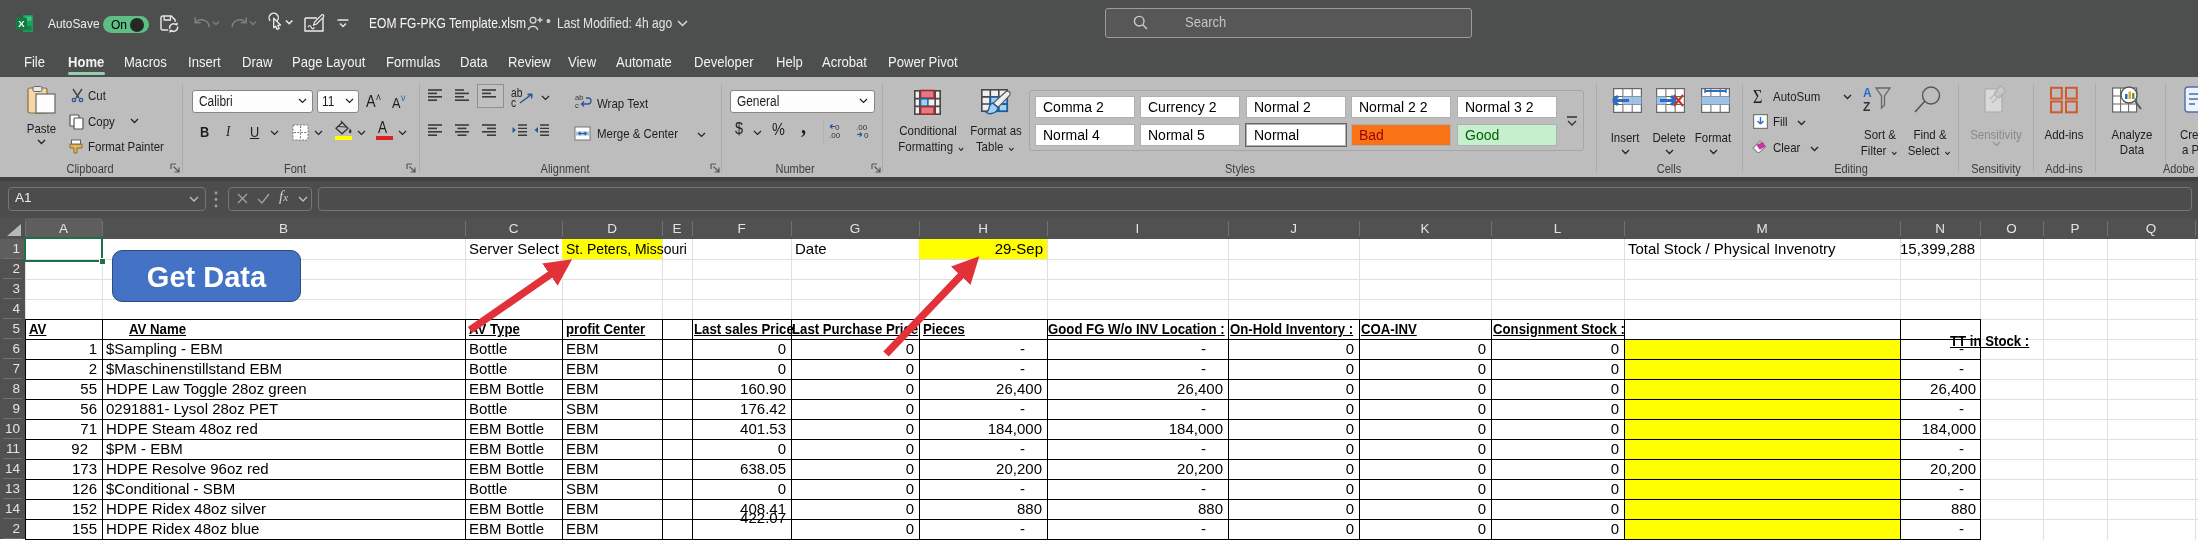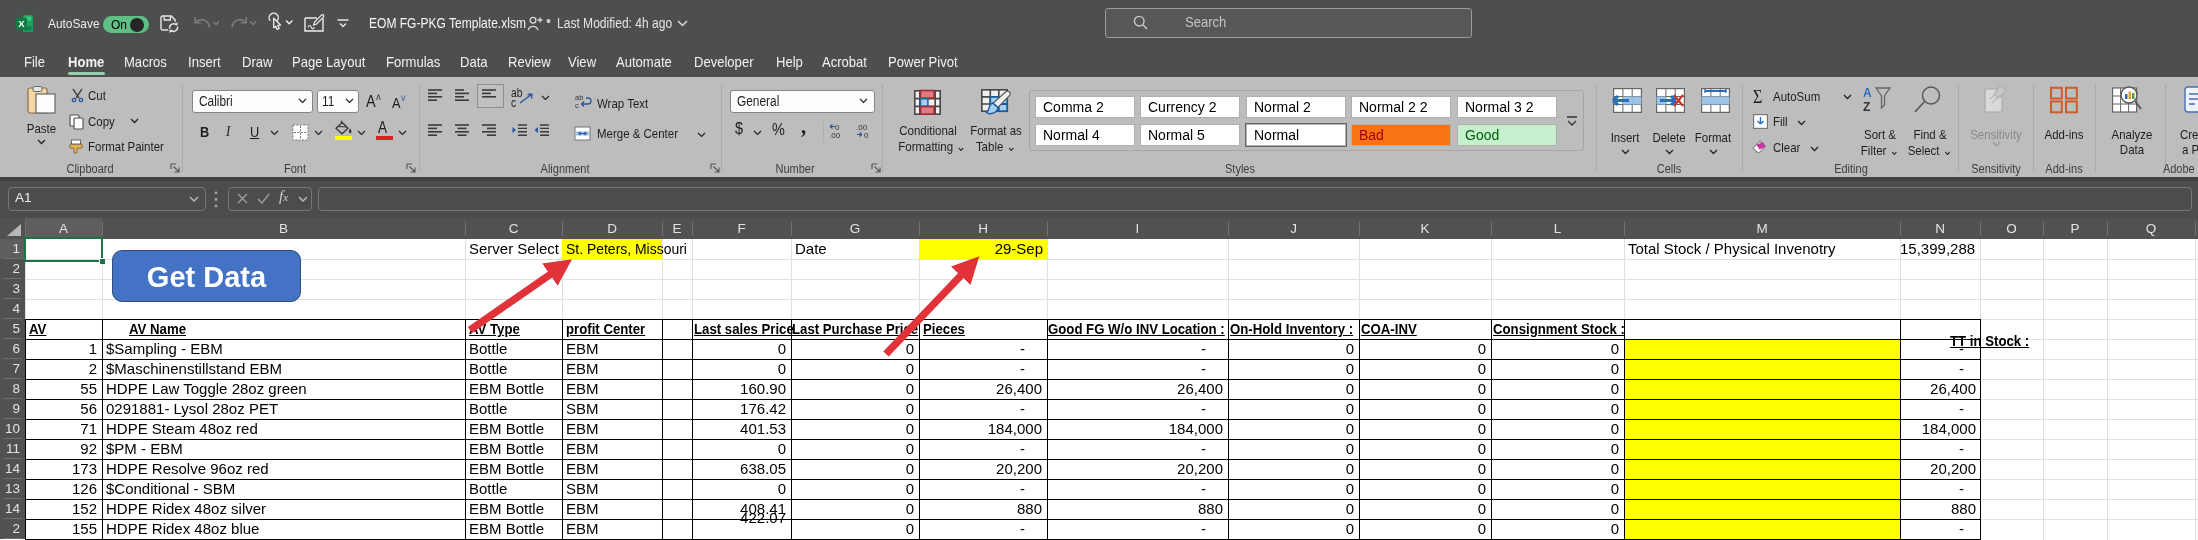--- a/index.html
+++ b/index.html
@@ -660,21 +660,21 @@
 <div class="cell" style="left:469px;top:419px;">EBM Bottle</div>
 <div class="cell" style="left:566px;top:419px;">EBM</div>
 <div class="cell r" style="left:692px;top:419px;width:94px;">401.53</div>
 <div class="cell r" style="left:791px;top:419px;width:123px;">0</div>
 <div class="cell r" style="left:919px;top:419px;width:123px;">184,000</div>
 <div class="cell r" style="left:1047px;top:419px;width:176px;">184,000</div>
 <div class="cell r" style="left:1228px;top:419px;width:126px;">0</div>
 <div class="cell r" style="left:1359px;top:419px;width:127px;">0</div>
 <div class="cell r" style="left:1491px;top:419px;width:128px;">0</div>
 <div class="cell r" style="left:1900px;top:419px;width:76px;">184,000</div>
-<div class="cell r" style="left:25px;top:439px;width:72px;">92</div>
+<div class="cell r" style="left:16px;top:439px;width:72px;">92</div>
 <div class="cell" style="left:106px;top:439px;">$PM - EBM</div>
 <div class="cell" style="left:469px;top:439px;">EBM Bottle</div>
 <div class="cell" style="left:566px;top:439px;">EBM</div>
 <div class="cell r" style="left:692px;top:439px;width:94px;">0</div>
 <div class="cell r" style="left:791px;top:439px;width:123px;">0</div>
 <div class="cell r" style="left:919px;top:439px;width:106px;">-</div>
 <div class="cell r" style="left:1047px;top:439px;width:159px;">-</div>
 <div class="cell r" style="left:1228px;top:439px;width:126px;">0</div>
 <div class="cell r" style="left:1359px;top:439px;width:127px;">0</div>
 <div class="cell r" style="left:1491px;top:439px;width:128px;">0</div>

